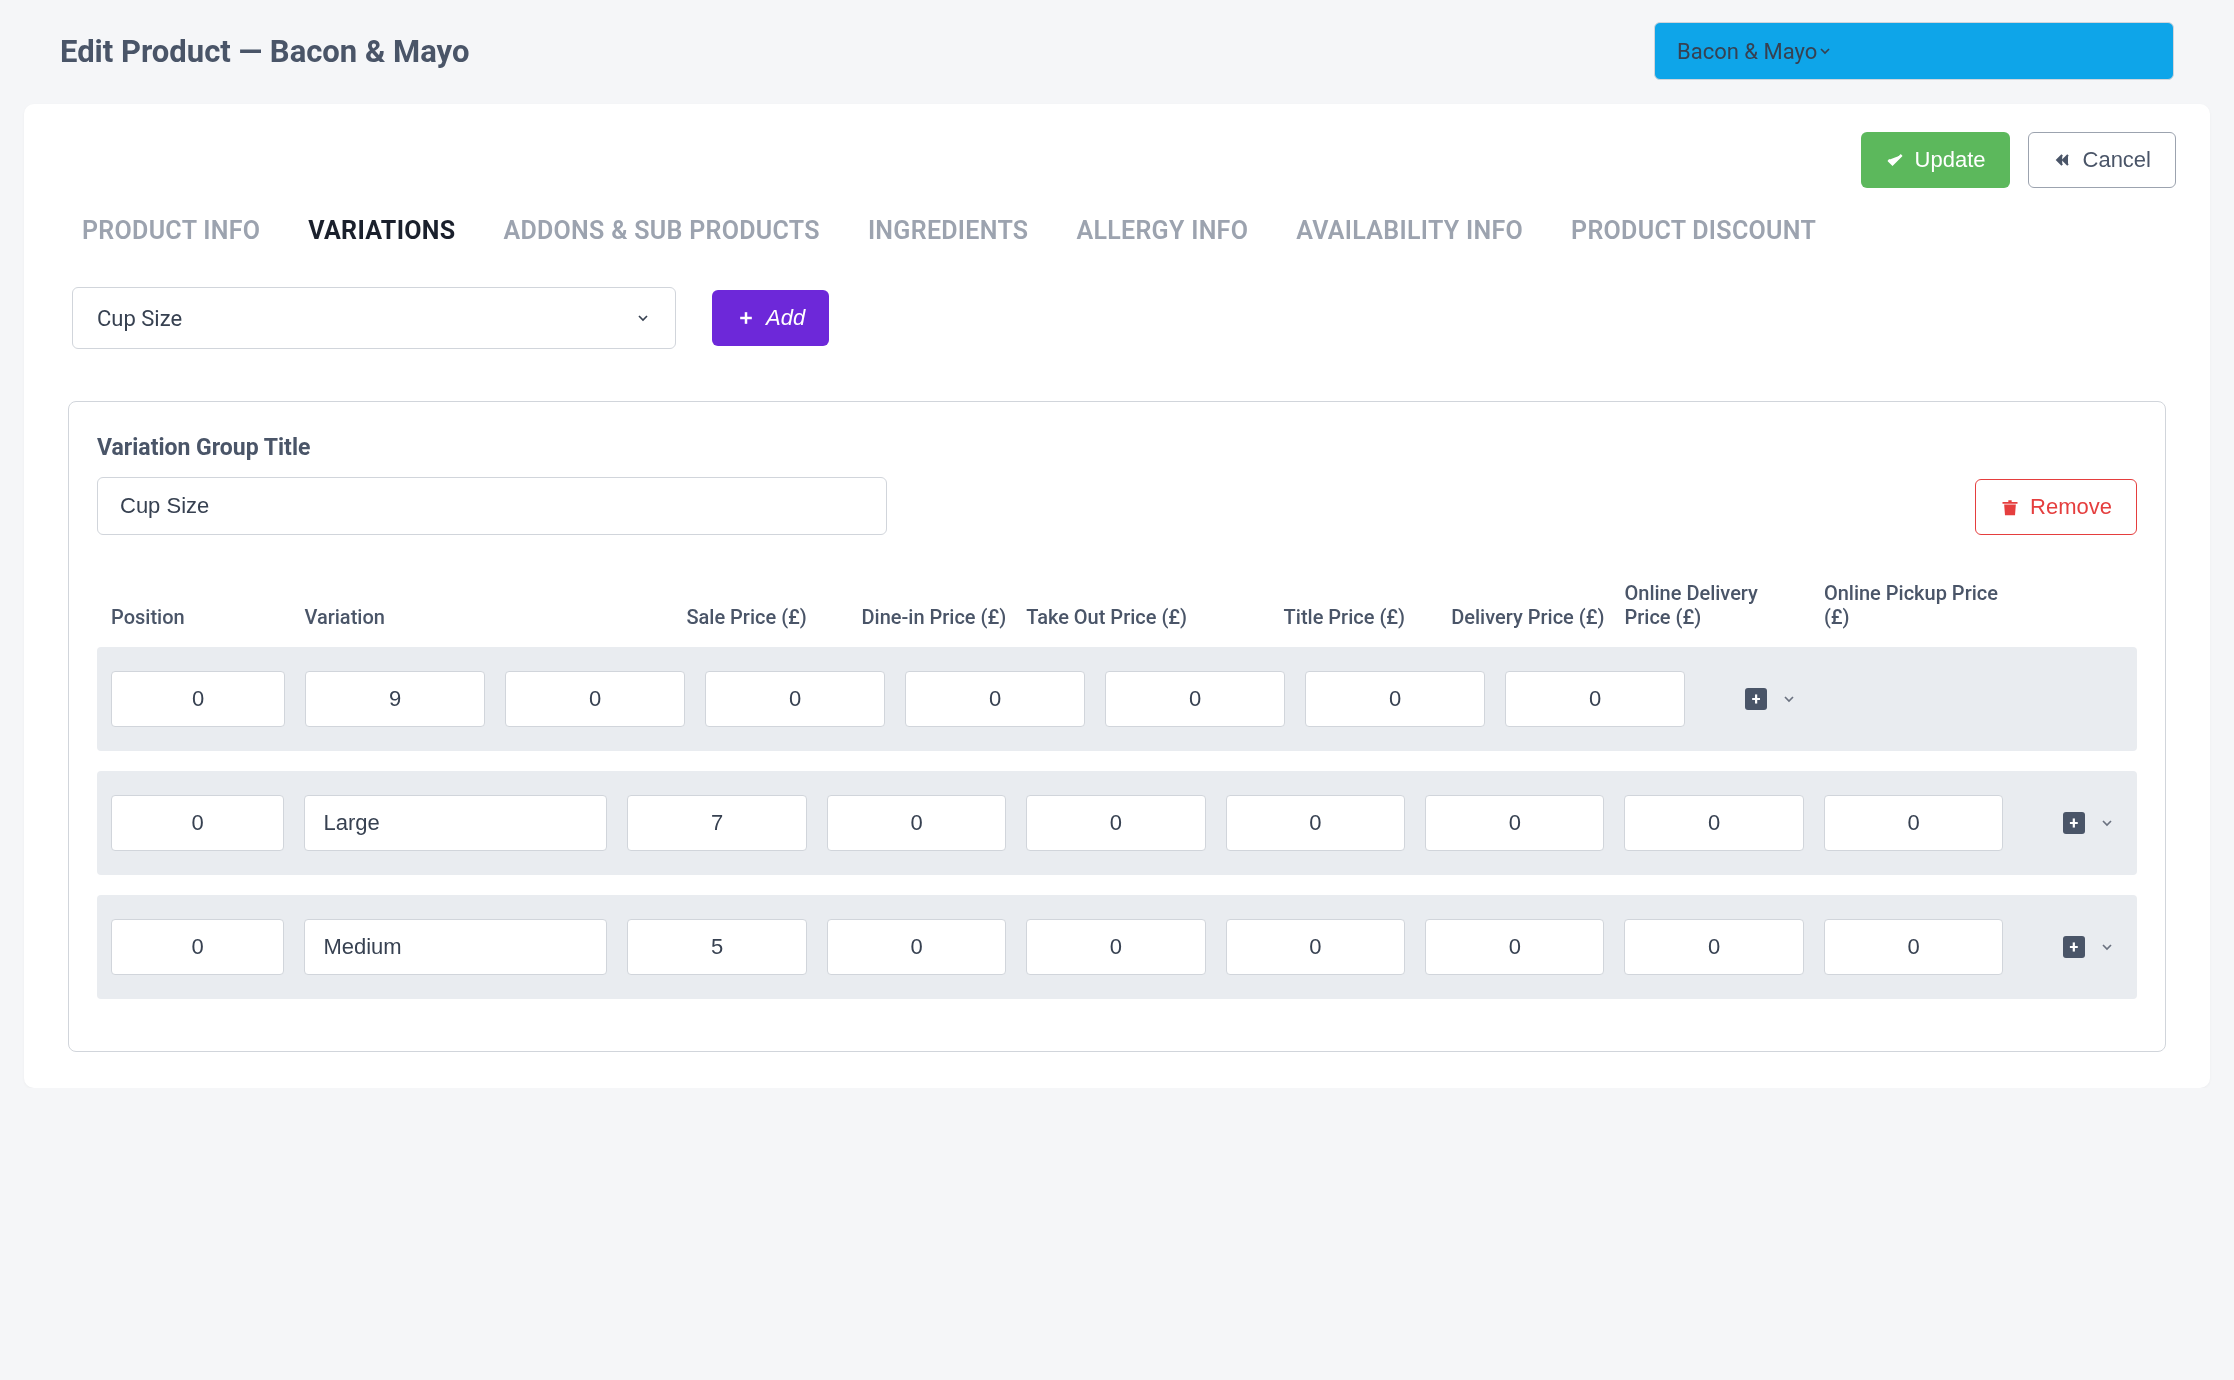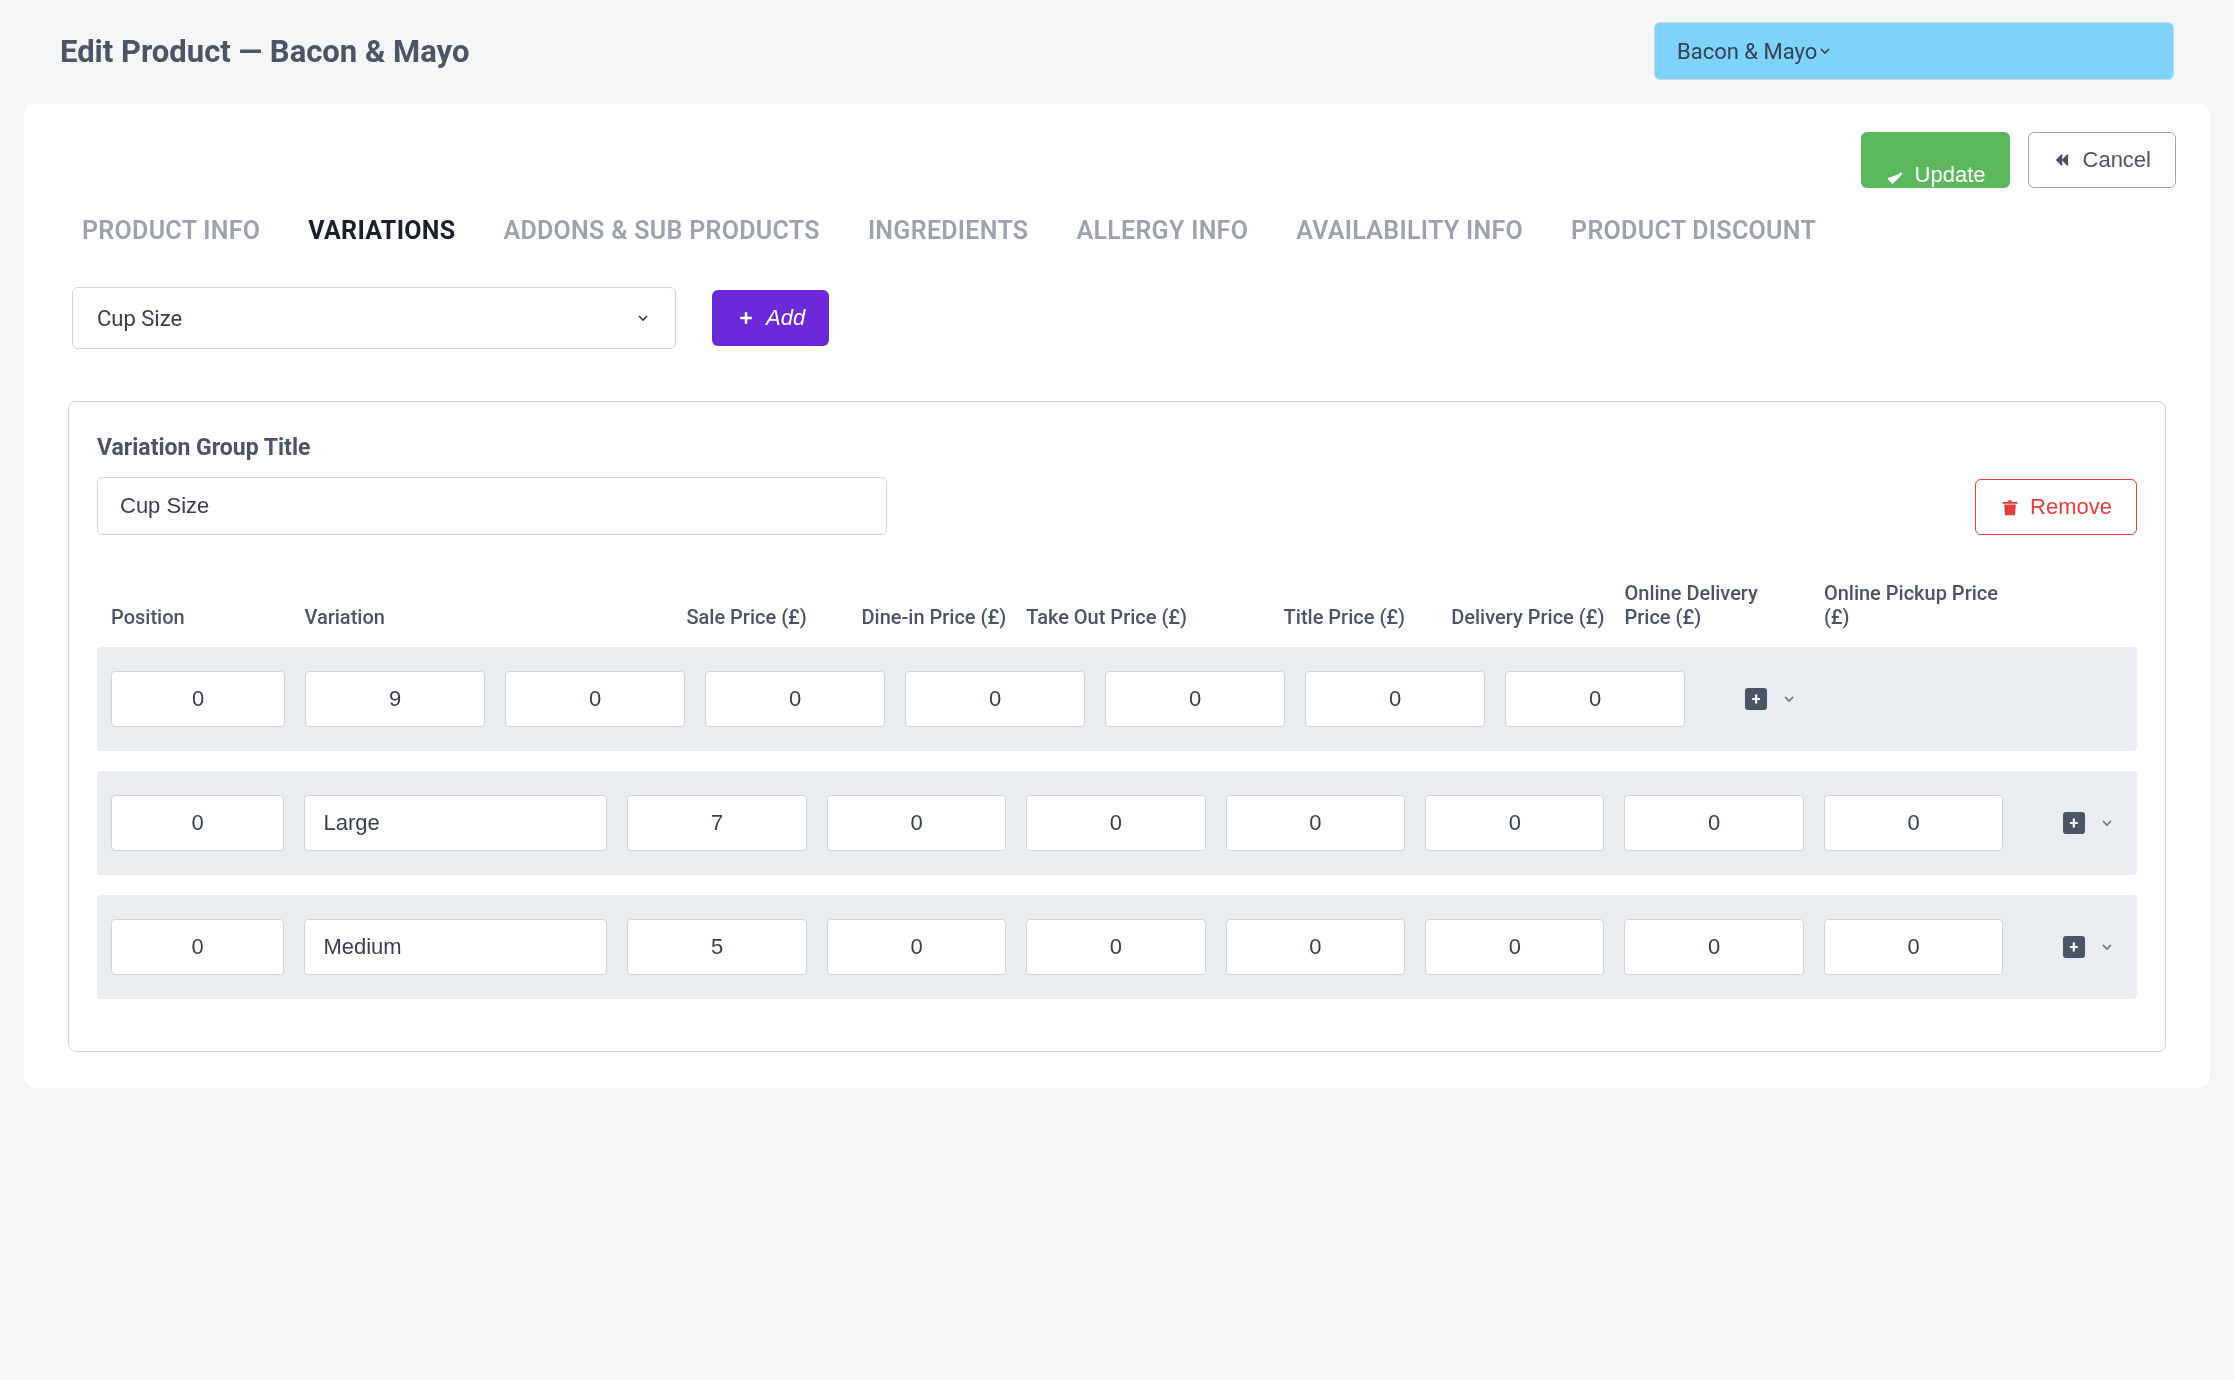--- a/index.html
+++ b/index.html
@@ -22,21 +22,21 @@
     .page-title {
       font-size: 31px;
       font-weight: 700;
       color: #4a5568;
     }
     .product-select {
       width: 520px;
       height: 58px;
       border: 1px solid #d1d5db;
       border-radius: 6px;
-      background: #7dd3fc;
+      background: #0ea5e9;
       display: flex;
       align-items: center;
       justify-content: flex-start;
       padding: 0 22px;
       font-size: 22px;
       color: #374151;
       cursor: pointer;
     }
     .chevron-down {
       width: 16px;
@@ -63,21 +63,20 @@
       font-size: 22px;
       display: inline-flex;
       align-items: center;
       gap: 10px;
       cursor: pointer;
       border: none;
     }
     .btn-update {
       background: #5cb85c;
       color: #fff;
-      align-items: flex-end;
     }
     .btn-cancel {
       background: #fff;
       color: #4a5568;
       border: 1px solid #9ca3af;
     }
     .tabs {
       display: flex;
       gap: 48px;
       padding: 0 30px;

